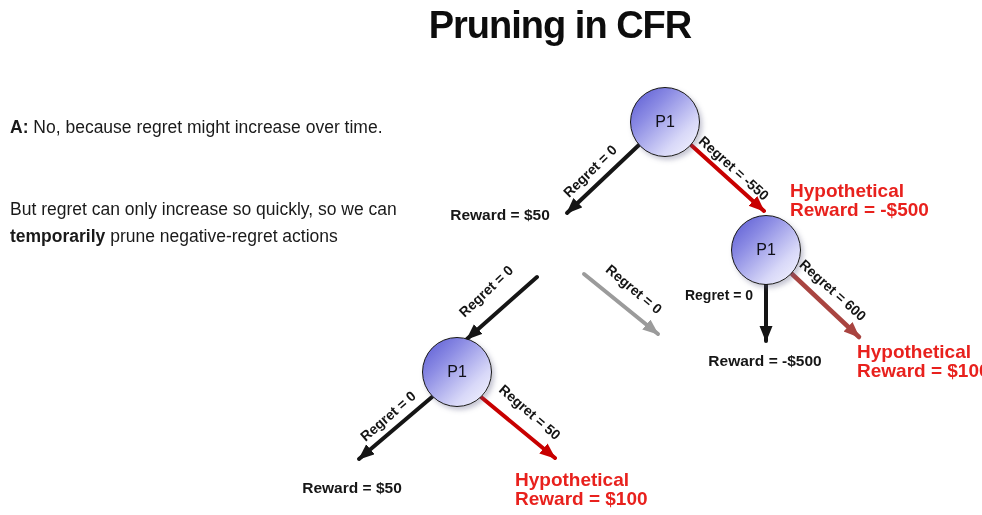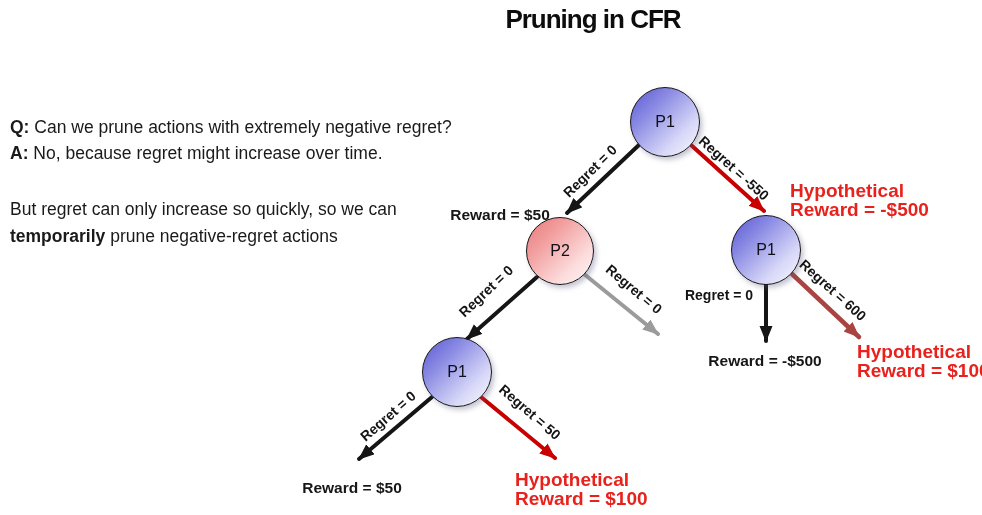--- a/index.html
+++ b/index.html
@@ -1,22 +1,22 @@
 <!DOCTYPE html>
 <html><head>
 <meta charset="utf-8">
 <style>
   html,body{margin:0;padding:0;background:#ffffff;}
   .stage{
     position:relative;width:982px;height:515px;background:#ffffff;overflow:hidden;
     font-family:"Liberation Sans","DejaVu Sans",sans-serif;color:#1a1a1a;
   }
   .title{
-    position:absolute;left:593px;top:4px;transform:translateX(-50%);
-    margin:0;font-size:26px;font-weight:700;letter-spacing:-1px;color:#0d0d0d;white-space:nowrap;
+    position:absolute;left:560px;top:4px;transform:translateX(-50%);
+    margin:0;font-size:38px;font-weight:700;letter-spacing:-1px;color:#0d0d0d;white-space:nowrap;
   }
   .qa{position:absolute;left:10px;top:114px;font-size:17.5px;line-height:26px;white-space:nowrap;}
   .qa b{font-weight:700;}
   .note{position:absolute;left:10px;top:196px;width:405px;font-size:17.5px;line-height:27px;}
   .note b{font-weight:700;}
 
   .edges{position:absolute;left:0;top:0;width:982px;height:515px;}
 
   .node{
     position:absolute;border-radius:50%;border:1.6px solid #151515;box-sizing:border-box;
@@ -40,21 +40,20 @@
   }
 </style>
 </head>
 <body>
 
 <div class="stage">
 
   <h1 class="title">Pruning in CFR</h1>
 
   <div class="qa">
-    <div><b>Q:</b><span> Can we prune actions with extremely negative regret?</span></div>
     <div><b>A:</b><span> No, because regret might increase over time.</span></div>
   </div>
 
   <div class="note"><span>But regret can only increase so quickly, so we can </span><b>temporarily</b><span> prune negative-regret actions</span></div>
 
   <svg class="edges" viewBox="0 0 982 515" xmlns="http://www.w3.org/2000/svg">
     <defs>
       <marker id="m-black" markerUnits="userSpaceOnUse" markerWidth="18" markerHeight="14" refX="15" refY="6.5" orient="auto">
         <path d="M0,0 L16,6.5 L0,13 Z" fill="#151515"></path>
       </marker>
@@ -73,23 +72,20 @@
     <line x1="537" y1="277" x2="467" y2="339" stroke="#151515" stroke-width="4" stroke-linecap="round" marker-end="url(#m-black)"></line>
     <line x1="584" y1="274" x2="658" y2="334" stroke="#9b9b9b" stroke-width="4" stroke-linecap="round" marker-end="url(#m-gray)"></line>
     <line x1="432" y1="397" x2="359" y2="459" stroke="#151515" stroke-width="4" stroke-linecap="round" marker-end="url(#m-black)"></line>
     <line x1="481" y1="397" x2="555" y2="458" stroke="#c80000" stroke-width="4" stroke-linecap="round" marker-end="url(#m-red)"></line>
     <line x1="766" y1="285" x2="766" y2="341" stroke="#151515" stroke-width="4" stroke-linecap="round" marker-end="url(#m-black)"></line>
     <line x1="792" y1="274" x2="859" y2="337" stroke="#a94440" stroke-width="4.5" stroke-linecap="round" marker-end="url(#m-darkred)"></line>
   </svg>
 
   <div class="node blue" style="left:630px;top:87px;width:70px;height:70px;">
     <span>P1</span>
-  </div>
-  <div class="node red" style="left:526px;top:217px;width:68px;height:68px;">
-    <span>P2</span>
   </div>
   <div class="node blue" style="left:422px;top:337px;width:70px;height:70px;">
     <span>P1</span>
   </div>
   <div class="node blue" style="left:731px;top:215px;width:70px;height:70px;">
     <span>P1</span>
   </div>
 
   <div class="elabel" style="left:590px;top:171px;transform:translate(-50%,-50%) rotate(-44deg);">Regret = 0</div>
   <div class="elabel" style="left:734px;top:168px;transform:translate(-50%,-50%) rotate(42deg);">Regret = -550</div>

